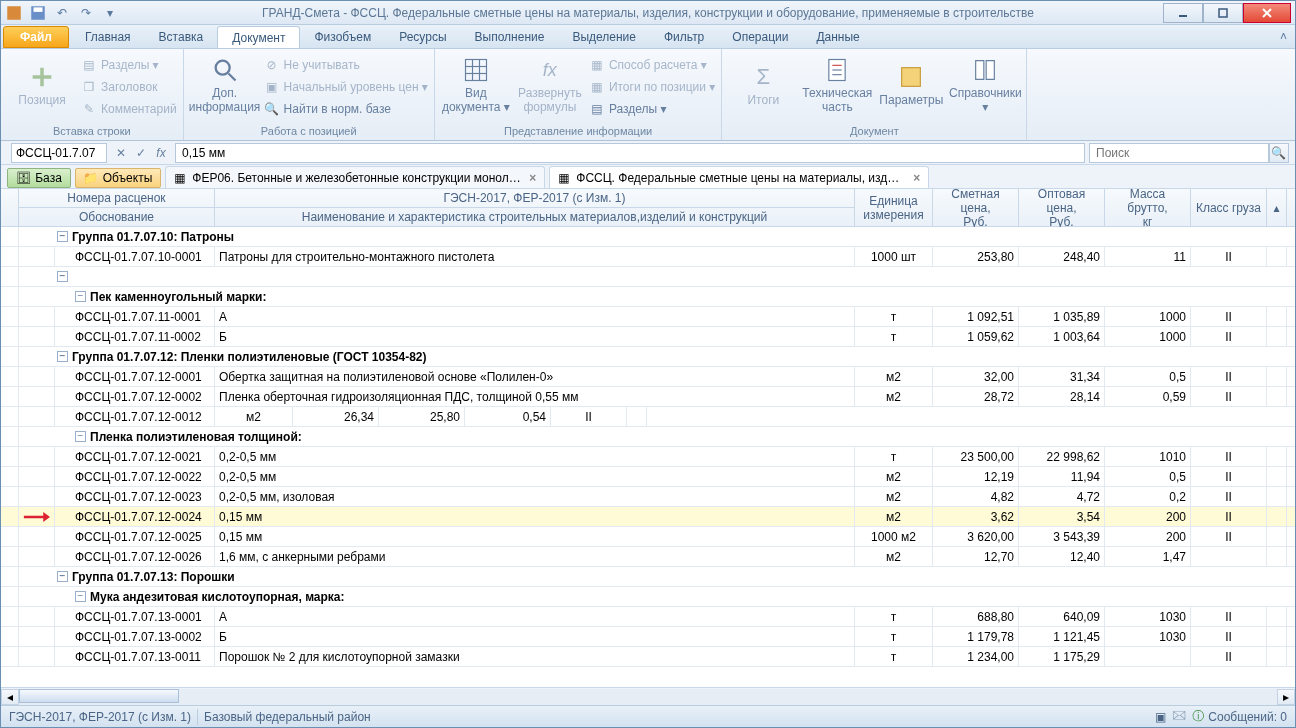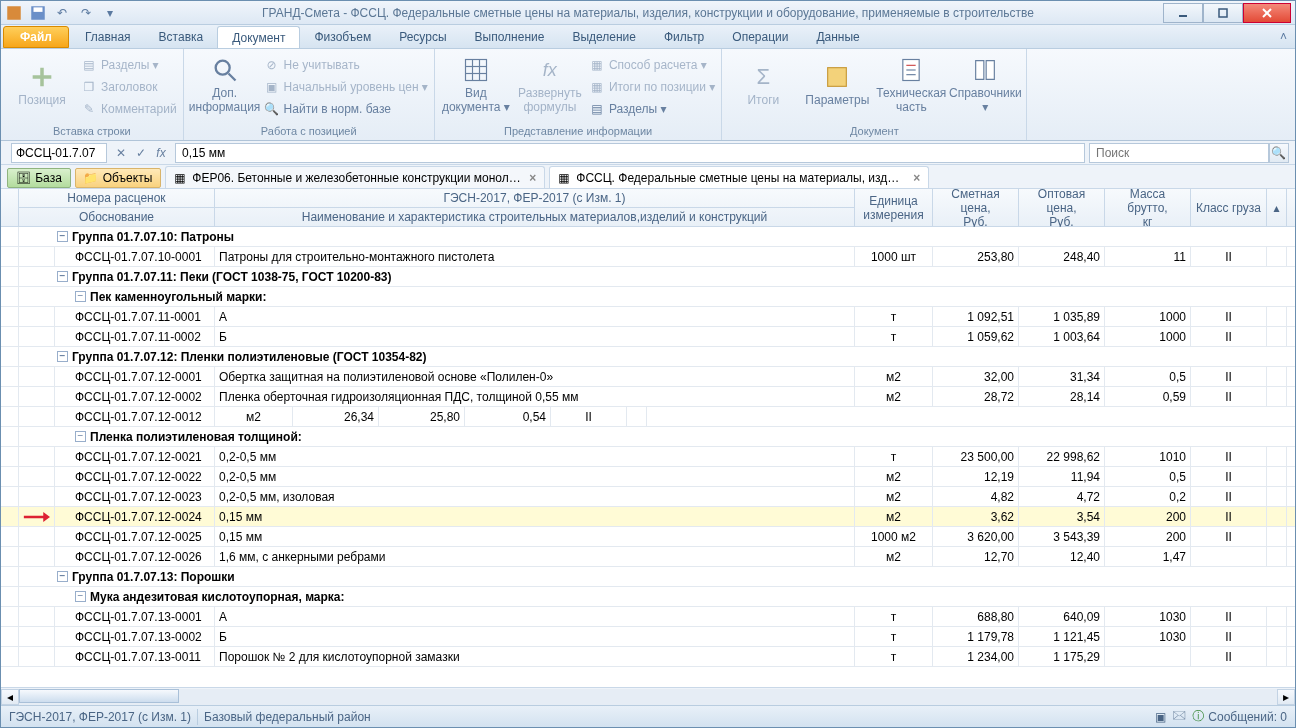--- a/index.html
+++ b/index.html
@@ -248,40 +248,40 @@
 
     <div class="rgroup">
       <div class="rgroup-body">
         <div class="rbig dim">
             <span class="ricon" style="font-size:22px;">Σ</span>
             <span>Итоги</span>
           </div>
         <div class="rbig">
             <span class="ricon">
               <svg viewBox="0 0 24 24">
-                <rect x="4" y="4" width="16" height="16" fill="#f3d27a" stroke="#c89a3a"></rect>
-              </svg>
-            </span>
-            <span>Параметры</span>
-          </div>
-        <div class="rbig">
-            <span class="ricon">
-              <svg viewBox="0 0 24 24">
                 <rect x="5" y="3" width="14" height="18" fill="#fff" stroke="#6880a0"></rect>
                 <line x1="8" y1="8" x2="16" y2="8" stroke="#cc4a4a"></line>
                 <line x1="8" y1="12" x2="16" y2="12" stroke="#6880a0"></line>
                 <line x1="8" y1="16" x2="16" y2="16" stroke="#6880a0"></line>
               </svg>
             </span>
             <span style="white-space:pre-line;">Техническая
 часть</span>
           </div>
         <div class="rbig">
             <span class="ricon">
               <svg viewBox="0 0 24 24">
+                <rect x="4" y="4" width="16" height="16" fill="#f3d27a" stroke="#c89a3a"></rect>
+              </svg>
+            </span>
+            <span>Параметры</span>
+          </div>
+        <div class="rbig">
+            <span class="ricon">
+              <svg viewBox="0 0 24 24">
                 <path d="M4 4h7v16H4zM13 4h7v16h-7z" fill="#fff" stroke="#6880a0"></path>
               </svg>
             </span>
             <span style="white-space:pre-line;">Справочники
 ▾</span>
           </div>
       </div>
       <div class="rgroup-label">Документ</div>
     </div>
   </div>
@@ -374,21 +374,20 @@
         <div class="c col-p1 num">253,80</div>
         <div class="c col-p2 num">248,40</div>
         <div class="c col-mass num">11</div>
         <div class="c col-class ctr">II</div>
         <div class="c col-last"></div>
       </div>
       <div class="row group">
         <div class="c col-lead"></div>
         <div class="c" style="flex:1;border-right:none;padding-left:38px;">
           <span class="tree-toggle">−</span>
-          <b>Группа 01.7.07.11: Пеки (ГОСТ 1038-75, ГОСТ 10200-83)</b>
         </div>
       </div>
       <div class="row sub">
         <div class="c col-lead"></div>
         <div class="c" style="flex:1;border-right:none;padding-left:56px;">
           <span class="tree-toggle">−</span>
           <b>Пек каменноугольный марки:</b>
         </div>
       </div>
       <div class="row">

